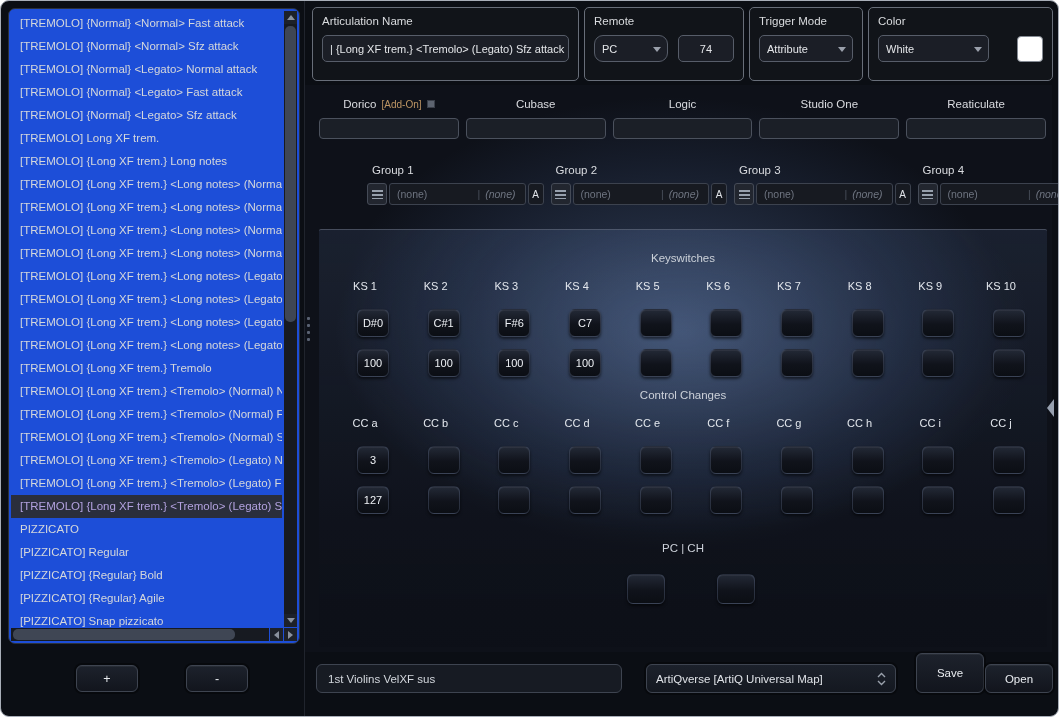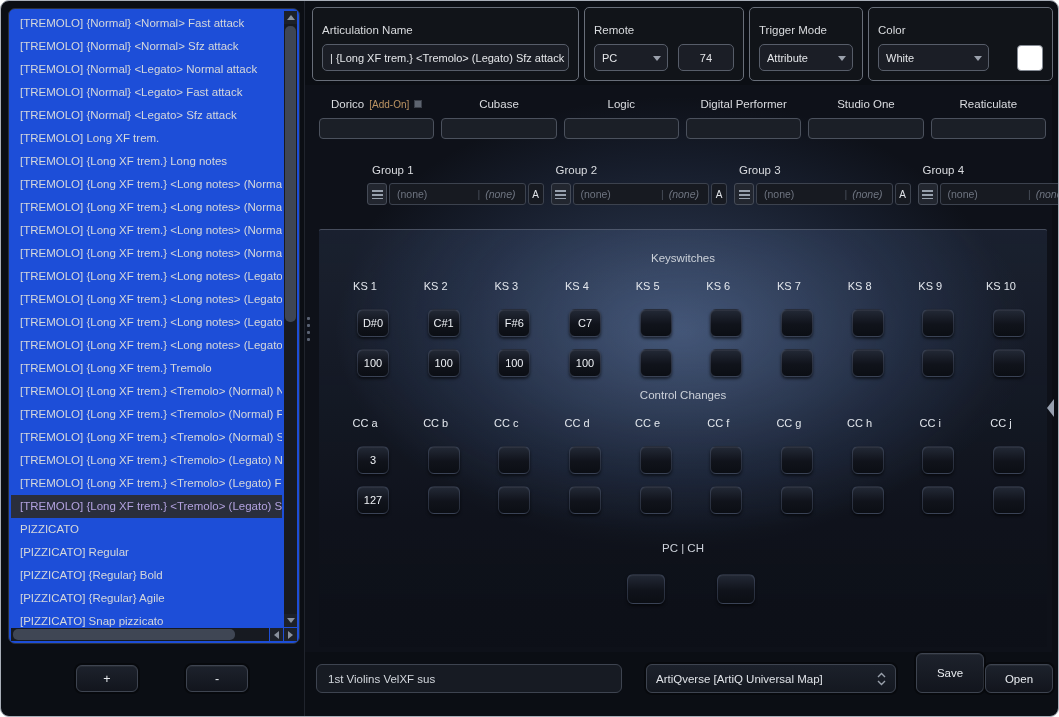--- a/index.html
+++ b/index.html
@@ -36,32 +36,32 @@
   .v-divider { position:absolute; left:303px; top:0; bottom:0; width:1px; background:#20242d; }
   .drag-dots { position:absolute; left:306px; top:316px; display:flex; flex-direction:column; gap:4px; }
   .drag-dots i { width:3px; height:3px; background:#5a6272; border-radius:1px; }
 
   
   .right-area { position:absolute; left:304px; top:84px; right:6px; height:567px;
     background: radial-gradient(ellipse 430px 290px at 49% 42%, rgba(92,120,170,0.42), rgba(60,82,125,0.18) 55%, rgba(0,0,0,0) 78%), #0e1119; }
 
   
   .top-bar { position:absolute; left:311px; top:6px; right:5px; height:74px; display:flex; gap:5px; }
-  .tb-panel { border:1px solid #686e79; border-radius:5px; background:#111419; padding:16px 9px; }
+  .tb-panel { border:1px solid #686e79; border-radius:5px; background:#111419; padding:7px 9px; }
   .tb-panel.artic { width:267px; } .tb-panel.remote { width:160px; }
   .tb-panel.trigger { width:114px; } .tb-panel.color { flex:1; }
   .tb-label { font-size:11.5px; color:#d9dbde; margin-bottom:8px; }
   .field { height:27px; background:#1b1e26; border:1px solid #575d69; border-radius:5px;
            color:#e4e6e9; font-size:11px; display:flex; align-items:center; padding:0 7px; }
   .artic-field { width:100%; white-space:nowrap; overflow:hidden; }
   .remote-row { display:flex; gap:10px; }
   .dropdown { position:relative; padding-right:18px; }
   .dd-caret { position:absolute; right:6px; top:50%; margin-top:-2px; width:0; height:0;
               border-left:4px solid transparent; border-right:4px solid transparent; border-top:5px solid #9aa0ab; }
-  .remote-dd { width:76px; } .remote-val { width:58px; justify-content:center; }
+  .remote-dd { width:76px;border-radius:9px; } .remote-val { width:58px; justify-content:center; }
   .trigger-dd { width:100%; }
   .color-row { display:flex; align-items:center; gap:28px; }
   .color-dd { flex:1; }
   .swatch { width:26px; height:26px; border-radius:4px; border:1px solid #858b94; background:#fff; }
 
   
   .daw-row { position:absolute; left:318px; top:95px; width:727px; display:flex; gap:7px; }
   .daw-col { flex:1; }
   .daw-label { height:16px; margin-bottom:6px; font-size:11.5px; color:#dadce0; white-space:nowrap;
                display:flex; align-items:center; justify-content:center; gap:5px; }
@@ -354,26 +354,20 @@
       </div>
       <div class="daw-col">
         <div class="daw-label">
           <span>Cubase</span>
         </div>
         <div class="daw-input"></div>
       </div>
       <div class="daw-col">
         <div class="daw-label">
           <span>Logic</span>
-        </div>
-        <div class="daw-input"></div>
-      </div>
-      <div class="daw-col">
-        <div class="daw-label">
-          <span>Digital Performer</span>
         </div>
         <div class="daw-input"></div>
       </div>
       <div class="daw-col">
         <div class="daw-label">
           <span>Studio One</span>
         </div>
         <div class="daw-input"></div>
       </div>
       <div class="daw-col">

